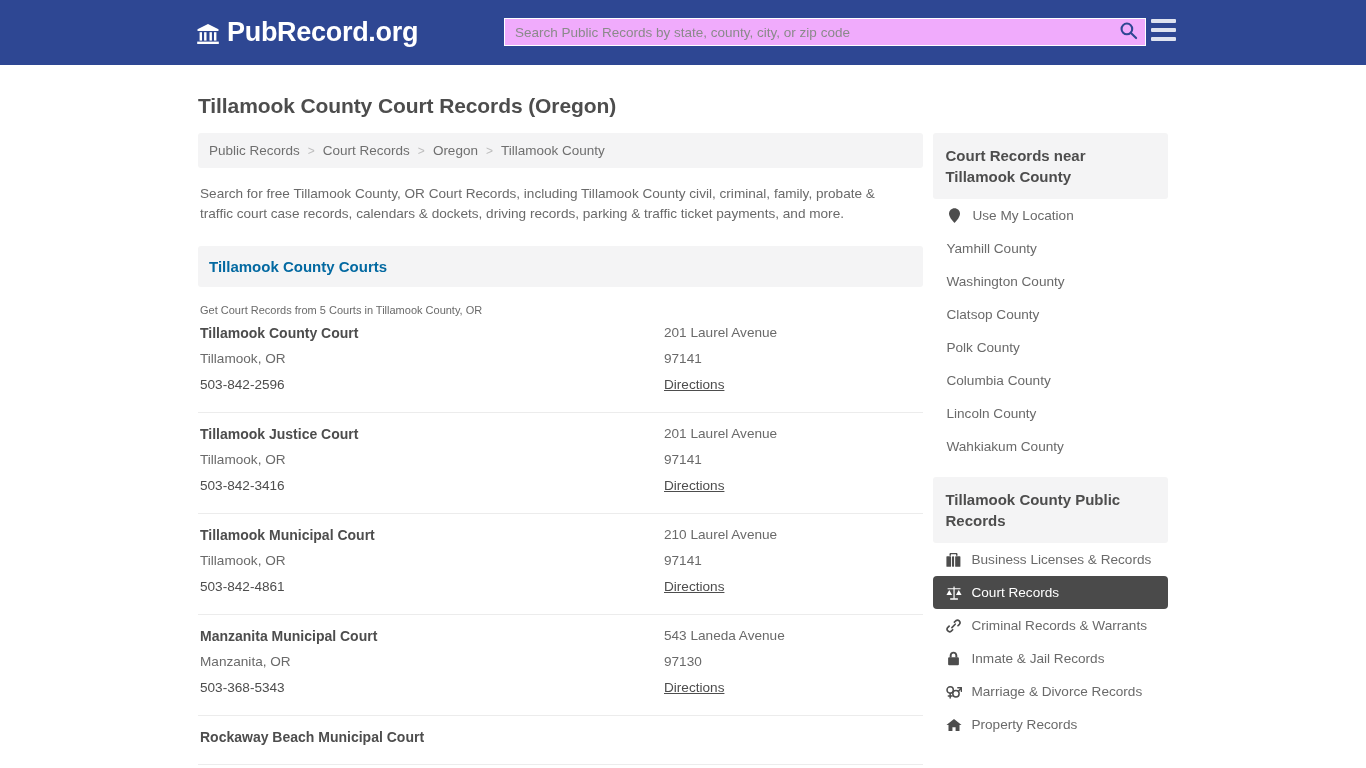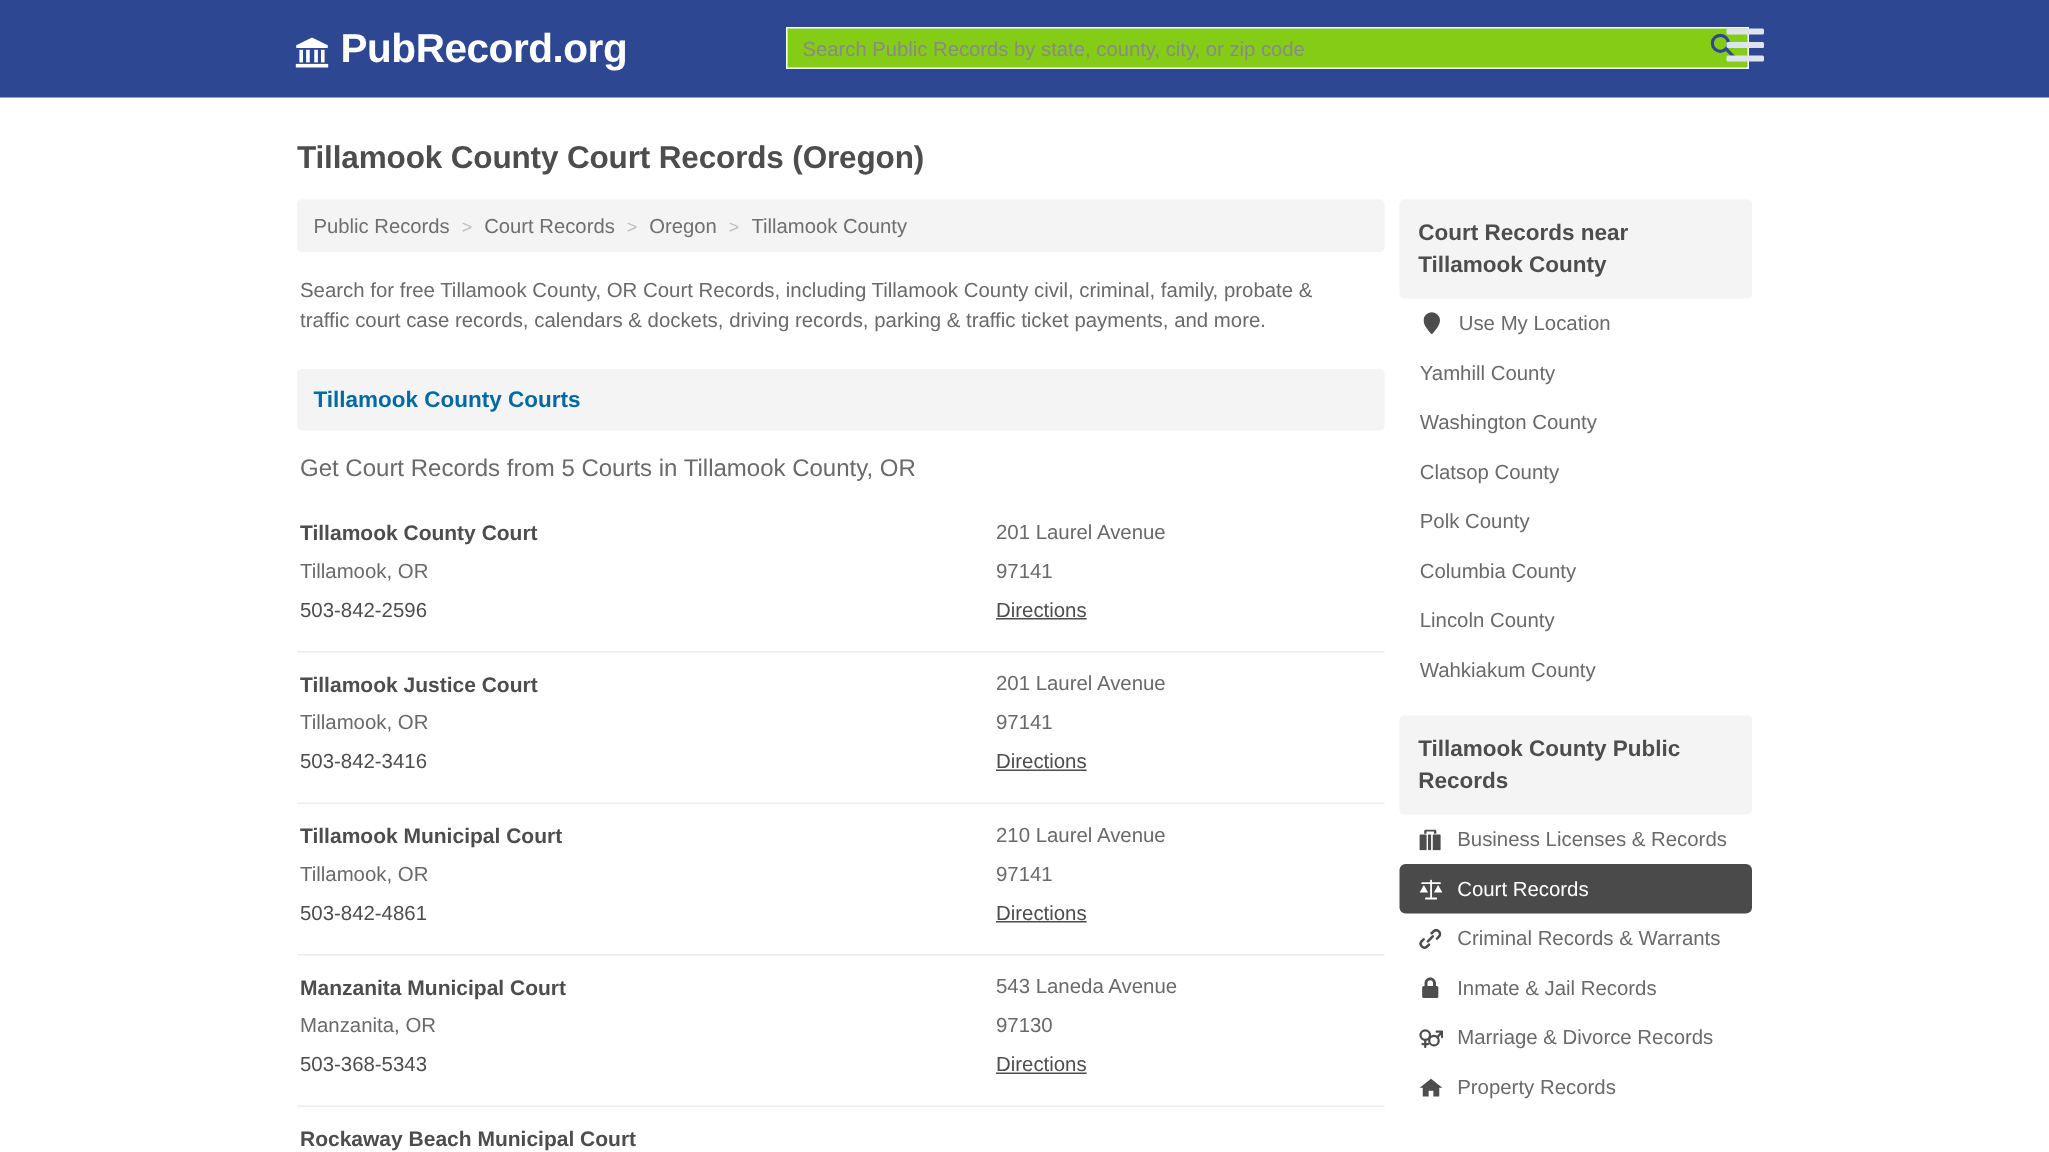--- a/index.html
+++ b/index.html
@@ -15,44 +15,44 @@
   
   .site-header {
     height: 65px;
     background: #2e4793;
     display: flex;
     align-items: center;
     position: relative;
   }
   .brand {
     display: flex;
-    align-items: flex-end;
+    align-items: center;
     gap: 7px;
     margin-left: 196px;
     color: #ffffff;
     font-size: 27px;
     font-weight: bold;
     letter-spacing: -0.3px;
     line-height: 1;
   }
   .brand .bank-icon {
     display: inline-block;
     width: 24px; height: 24px;
     position: relative;
     top: 1px;
   }
   .brand .bank-icon svg { display: block; }
 
   .search-wrap {
     position: absolute;
-    left: 524px;
+    left: 504px;
     top: 18px;
     width: 642px;
     height: 28px;
-    background: #84cc16;
+    background: #f0abfc;
     display: flex;
     align-items: center;
     border: 1px solid #ffffff;
   }
   .search-input {
     flex: 1;
     border: 0;
     outline: 0;
     height: 26px;
     padding: 0 10px;
@@ -150,22 +150,22 @@
   
   .section-bar {
     background: #f4f4f5;
     border-radius: 3px;
     padding: 12px 11px;
     font-size: 15px;
     font-weight: bold;
     color: #0369a1;
   }
   .section-note {
-    margin: 17px 0 20px 2px;
-    font-size: 16px;
+    margin: 17px 0 4px 2px;
+    font-size: 11px;
     color: #6a6a6a;
   }
 
   
   .court-list { margin: 0; padding: 0; }
   .court-row {
     display: flex;
     padding: 8px 0 14px 0;
     border-bottom: 1px solid #ececec;
     align-items: flex-end;

